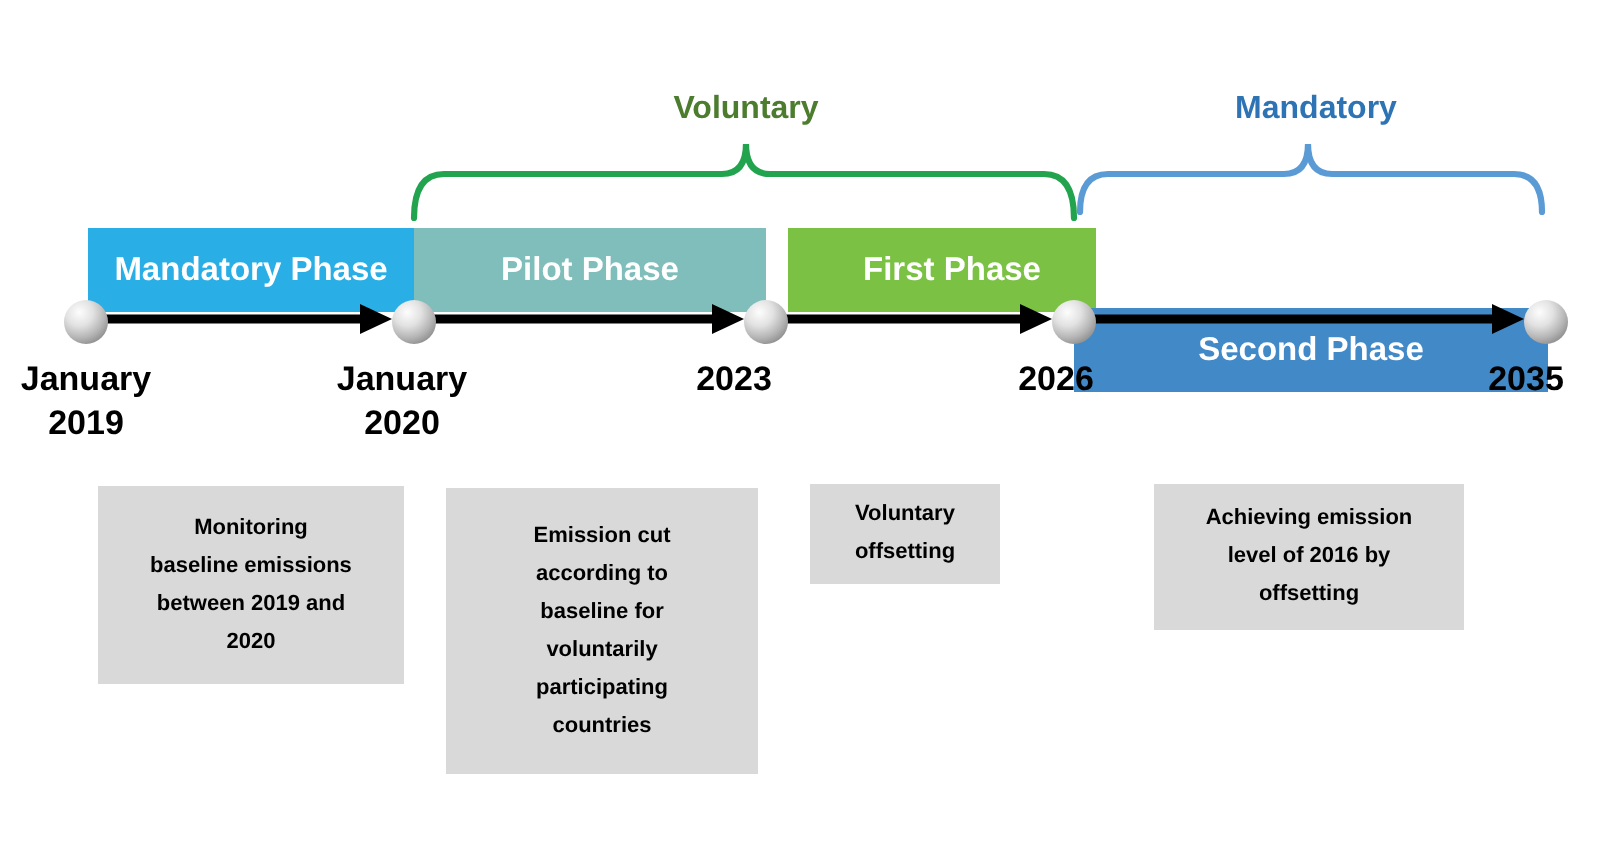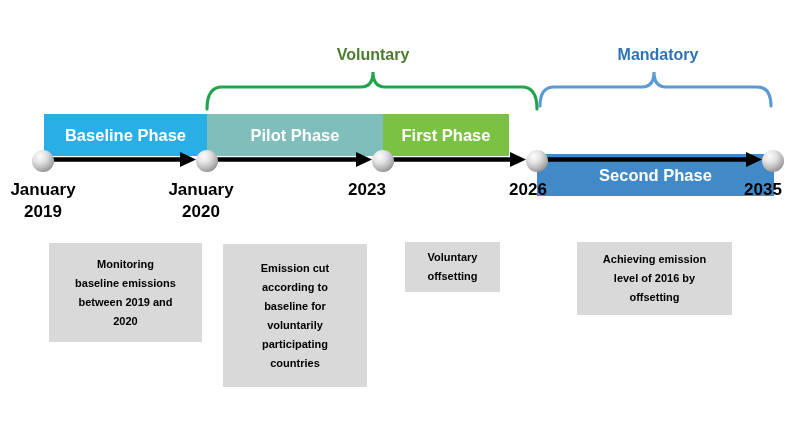--- a/index.html
+++ b/index.html
@@ -25,21 +25,21 @@
   .arrow-line{stroke:var(--arrow);stroke-width:4.5;}
   .arrow-head{fill:var(--arrow);}
   
   .phase-bar{
     position:absolute;top:114px;height:42px;z-index:1;
     display:flex;align-items:center;justify-content:center;
     color:var(--phase-text);font-size:16.5px;font-weight:bold;
   }
   .phase-bar.p0{left:44px;width:163px;background:var(--baseline-phase);}
   .phase-bar.p1{left:207px;width:176px;background:var(--pilot-phase);}
-  .phase-bar.p2{left:383px;width:126px;background:var(--first-phase);}
+  .phase-bar.p2{left:394px;width:144px;background:var(--first-phase);padding-left:10px;}
   .phase-bar.p3{left:537px;width:237px;background:var(--second-phase);margin-top:40px;}
   
   .sphere{
     position:absolute;top:150px;width:22px;height:22px;border-radius:50%;z-index:6;
     background:radial-gradient(circle at 35% 28%, #fdfdfd 0%, #e2e2e2 32%, #b5b5b5 60%, #8a8a8a 82%, #666666 100%);
   }
   .sphere.m0{left:32px;}
   .sphere.m1{left:196px;}
   .sphere.m2{left:372px;}
   .sphere.m3{left:526px;}
@@ -56,21 +56,21 @@
   .milestone-label.m3{left:468px;}
   .milestone-label.m4{left:703px;}
   
   .note{
     position:absolute;background:var(--note-bg);z-index:2;
     display:flex;align-items:center;justify-content:center;
     color:#000;font-size:11px;font-weight:bold;line-height:19px;
     text-align:center;white-space:pre-line;
   }
   .note.n0{left:49px;top:243px;width:153px;height:99px;}
-  .note.n1{left:223px;top:244px;width:144px;height:143px;}
+  .note.n1{left:223px;top:244px;width:156px;height:143px;}
   .note.n2{left:405px;top:242px;width:95px;height:50px;}
   .note.n3{left:577px;top:242px;width:155px;height:73px;}
 </style>
 </head>
 <body>
 
 <div class="canvas">
 
   <div class="bracket-label voluntary">Voluntary</div>
   <div class="bracket-label mandatory">Mandatory</div>
@@ -91,21 +91,21 @@
       <line class="arrow-line" x1="383" y1="159.5" x2="512" y2="159.5"></line>
       <polygon class="arrow-head" points="526,159.5 510,152 510,167"></polygon>
     </g>
     <g>
       <line class="arrow-line" x1="537" y1="159.5" x2="748" y2="159.5"></line>
       <polygon class="arrow-head" points="762,159.5 746,152 746,167"></polygon>
     </g>
   </svg>
 
   <div class="phase-bar p0">
-    <span>Baseline Phase</span>
+    <span>Mandatory Phase</span>
   </div>
   <div class="phase-bar p1">
     <span>Pilot Phase</span>
   </div>
   <div class="phase-bar p2">
     <span>First Phase</span>
   </div>
   <div class="phase-bar p3">
     <span>Second Phase</span>
   </div>

